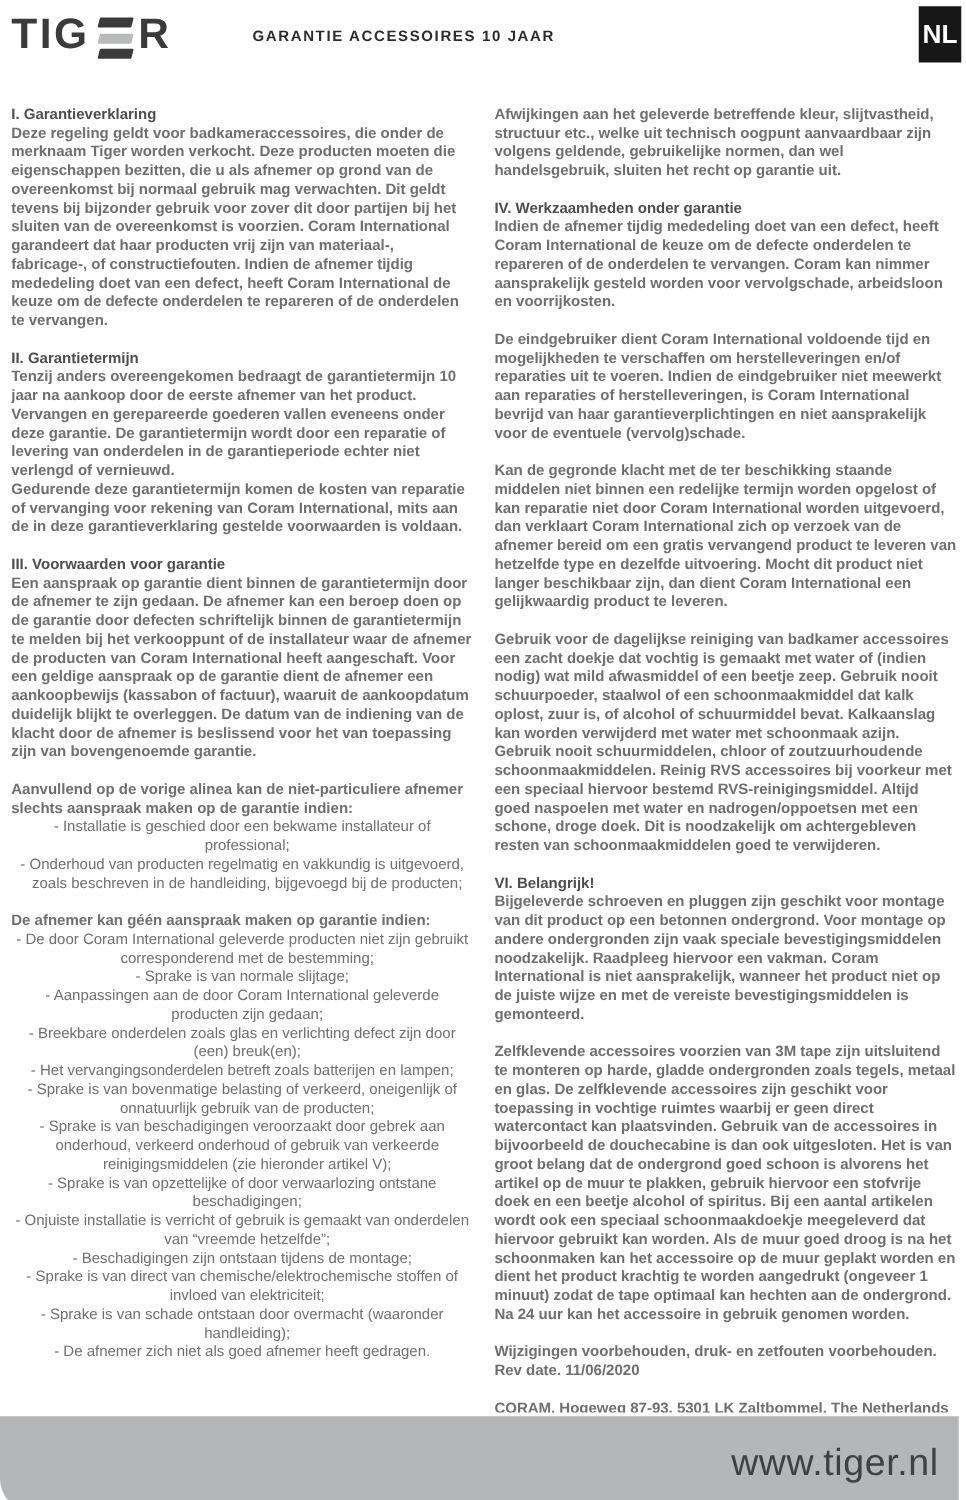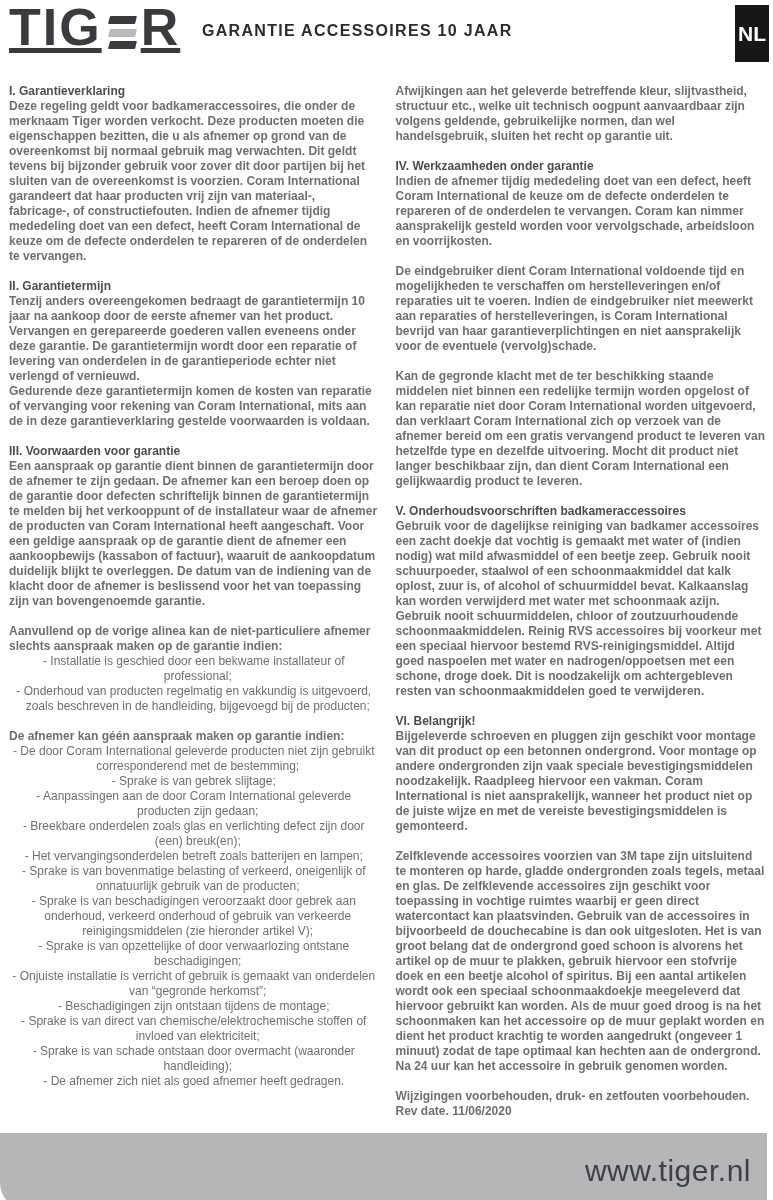--- a/index.html
+++ b/index.html
@@ -2,37 +2,36 @@
 <html><head>
 <meta charset="utf-8">
 <style>
   html,body{margin:0;padding:0;}
   body{
     width:773px;height:1200px;background:#ffffff;position:relative;overflow:hidden;
     font-family:"Liberation Sans",sans-serif;
   }
   
   .logo{
-    position:absolute;left:9px;top:5px;display:flex;align-items:flex-end;
-    color:#3b3b3d;font-weight:bold;font-size:52px;line-height:44px;letter-spacing:2px;
+    position:absolute;left:9px;top:5px;display:flex;align-items:center;
+    color:#3b3b3d;font-weight:bold;font-size:34px;line-height:44px;letter-spacing:2px;
     transform-origin:left top;
-    text-decoration:underline;
   }
   .logo-bars{
     display:inline-flex;flex-direction:column;justify-content:space-between;
     height:33px;width:27px;margin:7px 5px 0 7px;
   }
   .logo-bars .bar{height:8px;background:#3b3b3d;transform:skewX(-14deg);border-radius:1px;}
   .logo-bars .bar.light{background:#b9babb;}
   .doc-title{
     position:absolute;left:202px;top:22px;
-    font-size:16px;font-weight:bold;letter-spacing:1.3px;color:#2b2b2b;white-space:nowrap;
+    font-size:12px;font-weight:bold;letter-spacing:1.3px;color:#2b2b2b;white-space:nowrap;
   }
   .nl-badge{
-    position:absolute;right:4px;top:5px;width:34px;height:57px;background:#171717;
+    position:absolute;right:4px;top:5px;width:34px;height:45px;background:#171717;
     color:#ffffff;font-weight:bold;font-size:21px;
     display:flex;align-items:center;justify-content:center;text-align:center;
   }
   
   .columns{
     position:absolute;top:84px;left:9px;width:756px;height:1046px;
     display:flex;gap:17px;overflow:hidden;
   }
   .col{flex:1;min-width:0;font-size:12px;line-height:15px;color:#6f6f6f;}
   .sec-heading{font-weight:bold;color:#4d4d4d;margin:0;}
@@ -77,41 +76,40 @@
       <div class="sec-heading">III. Voorwaarden voor garantie</div>
       <div class="para">Een aanspraak op garantie dient binnen de garantietermijn door de afnemer te zijn gedaan. De afnemer kan een beroep doen op de garantie door defecten schriftelijk binnen de garantietermijn te melden bij het verkooppunt of de installateur waar de afnemer de producten van Coram International heeft aangeschaft. Voor een geldige aanspraak op de garantie dient de afnemer een aankoopbewijs (kassabon of factuur), waaruit de aankoopdatum duidelijk blijkt te overleggen. De datum van de indiening van de klacht door de afnemer is beslissend voor het van toepassing zijn van bovengenoemde garantie.</div>
       <div class="para intro">Aanvullend op de vorige alinea kan de niet-particuliere afnemer slechts aanspraak maken op de garantie indien:</div>
       <div class="blist">
         <div class="bitem">Installatie is geschied door een bekwame installateur of professional;</div>
         <div class="bitem">Onderhoud van producten regelmatig en vakkundig is uitgevoerd, zoals beschreven in de handleiding, bijgevoegd bij de producten;</div>
       </div>
       <div class="para intro">De afnemer kan géén aanspraak maken op garantie indien:</div>
       <div class="blist">
         <div class="bitem">De door Coram International geleverde producten niet zijn gebruikt corresponderend met de bestemming;</div>
-        <div class="bitem">Sprake is van gebrek slijtage;</div>
+        <div class="bitem">Sprake is van normale slijtage;</div>
         <div class="bitem">Aanpassingen aan de door Coram International geleverde producten zijn gedaan;</div>
         <div class="bitem">Breekbare onderdelen zoals glas en verlichting defect zijn door (een) breuk(en);</div>
         <div class="bitem">Het vervangingsonderdelen betreft zoals batterijen en lampen;</div>
         <div class="bitem">Sprake is van bovenmatige belasting of verkeerd, oneigenlijk of onnatuurlijk gebruik van de producten;</div>
         <div class="bitem">Sprake is van beschadigingen veroorzaakt door gebrek aan onderhoud, verkeerd onderhoud of gebruik van verkeerde reinigingsmiddelen (zie hieronder artikel V);</div>
         <div class="bitem">Sprake is van opzettelijke of door verwaarlozing ontstane beschadigingen;</div>
-        <div class="bitem">Onjuiste installatie is verricht of gebruik is gemaakt van onderdelen van “gegronde herkomst”;</div>
+        <div class="bitem">Onjuiste installatie is verricht of gebruik is gemaakt van onderdelen van “vreemde hetzelfde”;</div>
         <div class="bitem">Beschadigingen zijn ontstaan tijdens de montage;</div>
         <div class="bitem">Sprake is van direct van chemische/elektrochemische stoffen of invloed van elektriciteit;</div>
         <div class="bitem">Sprake is van schade ontstaan door overmacht (waaronder handleiding);</div>
         <div class="bitem">De afnemer zich niet als goed afnemer heeft gedragen.</div>
       </div>
     </div>
   <div class="col" id="right-col">
       <div class="para">Afwijkingen aan het geleverde betreffende kleur, slijtvastheid, structuur etc., welke uit technisch oogpunt aanvaardbaar zijn volgens geldende, gebruikelijke normen, dan wel handelsgebruik, sluiten het recht op garantie uit.</div>
       <div class="sec-heading">IV. Werkzaamheden onder garantie</div>
       <div class="para">Indien de afnemer tijdig mededeling doet van een defect, heeft Coram International de keuze om de defecte onderdelen te repareren of de onderdelen te vervangen. Coram kan nimmer aansprakelijk gesteld worden voor vervolgschade, arbeidsloon en voorrijkosten.</div>
       <div class="para">De eindgebruiker dient Coram International voldoende tijd en mogelijkheden te verschaffen om herstelleveringen en/of reparaties uit te voeren. Indien de eindgebruiker niet meewerkt aan reparaties of herstelleveringen, is Coram International bevrijd van haar garantieverplichtingen en niet aansprakelijk voor de eventuele (vervolg)schade.</div>
       <div class="para">Kan de gegronde klacht met de ter beschikking staande middelen niet binnen een redelijke termijn worden opgelost of kan reparatie niet door Coram International worden uitgevoerd, dan verklaart Coram International zich op verzoek van de afnemer bereid om een gratis vervangend product te leveren van hetzelfde type en dezelfde uitvoering. Mocht dit product niet langer beschikbaar zijn, dan dient Coram International een gelijkwaardig product te leveren.</div>
-      <div class="sec-heading">V. Onderhoudsvoorschriften badkameraccessoires</div>
       <div class="para">Gebruik voor de dagelijkse reiniging van badkamer accessoires een zacht doekje dat vochtig is gemaakt met water of (indien nodig) wat mild afwasmiddel of een beetje zeep. Gebruik nooit schuurpoeder, staalwol of een schoonmaakmiddel dat kalk oplost, zuur is, of alcohol of schuurmiddel bevat. Kalkaanslag kan worden verwijderd met water met schoonmaak azijn. Gebruik nooit schuurmiddelen, chloor of zoutzuurhoudende schoonmaakmiddelen. Reinig RVS accessoires bij voorkeur met een speciaal hiervoor bestemd RVS-reinigingsmiddel. Altijd goed naspoelen met water en nadrogen/oppoetsen met een schone, droge doek. Dit is noodzakelijk om achtergebleven resten van schoonmaakmiddelen goed te verwijderen.</div>
       <div class="sec-heading">VI. Belangrijk!</div>
       <div class="para">Bijgeleverde schroeven en pluggen zijn geschikt voor montage van dit product op een betonnen ondergrond. Voor montage op andere ondergronden zijn vaak speciale bevestigingsmiddelen noodzakelijk. Raadpleeg hiervoor een vakman. Coram International is niet aansprakelijk, wanneer het product niet op de juiste wijze en met de vereiste bevestigingsmiddelen is gemonteerd.</div>
       <div class="para">Zelfklevende accessoires voorzien van 3M tape zijn uitsluitend te monteren op harde, gladde ondergronden zoals tegels, metaal en glas. De zelfklevende accessoires zijn geschikt voor toepassing in vochtige ruimtes waarbij er geen direct watercontact kan plaatsvinden. Gebruik van de accessoires in bijvoorbeeld de douchecabine is dan ook uitgesloten. Het is van groot belang dat de ondergrond goed schoon is alvorens het artikel op de muur te plakken, gebruik hiervoor een stofvrije doek en een beetje alcohol of spiritus. Bij een aantal artikelen wordt ook een speciaal schoonmaakdoekje meegeleverd dat hiervoor gebruikt kan worden. Als de muur goed droog is na het schoonmaken kan het accessoire op de muur geplakt worden en dient het product krachtig te worden aangedrukt (ongeveer 1 minuut) zodat de tape optimaal kan hechten aan de ondergrond. Na 24 uur kan het accessoire in gebruik genomen worden.</div>
       <div class="para">Wijzigingen voorbehouden, druk- en zetfouten voorbehouden.
 Rev date. 11/06/2020</div>
       <div class="para">CORAM, Hogeweg 87-93, 5301 LK Zaltbommel, The Netherlands</div>
     </div>
 </div>
 

